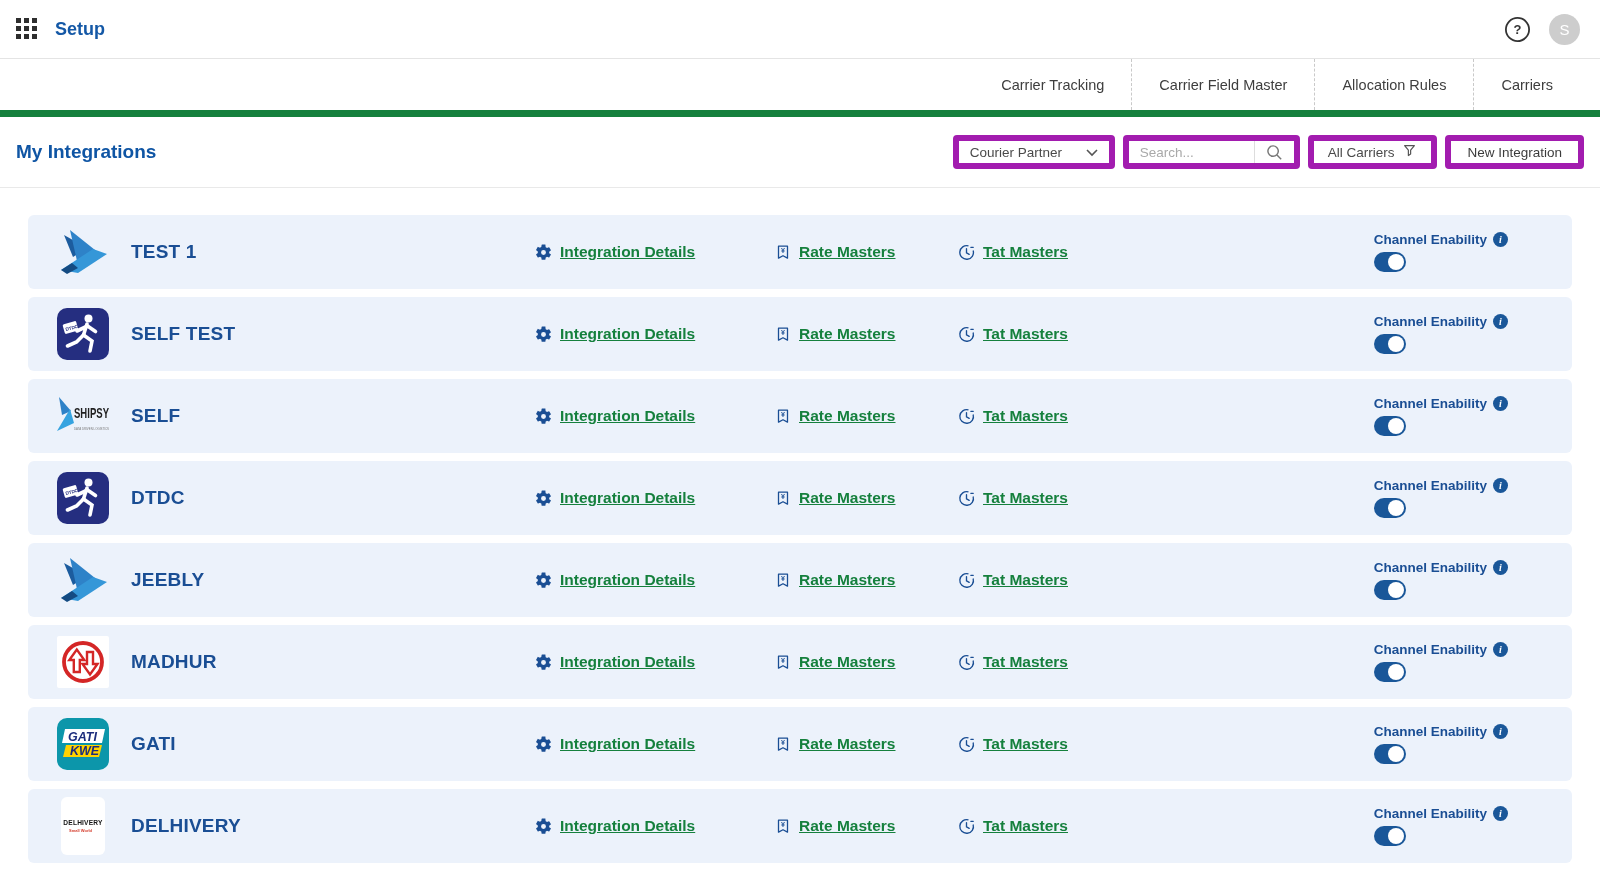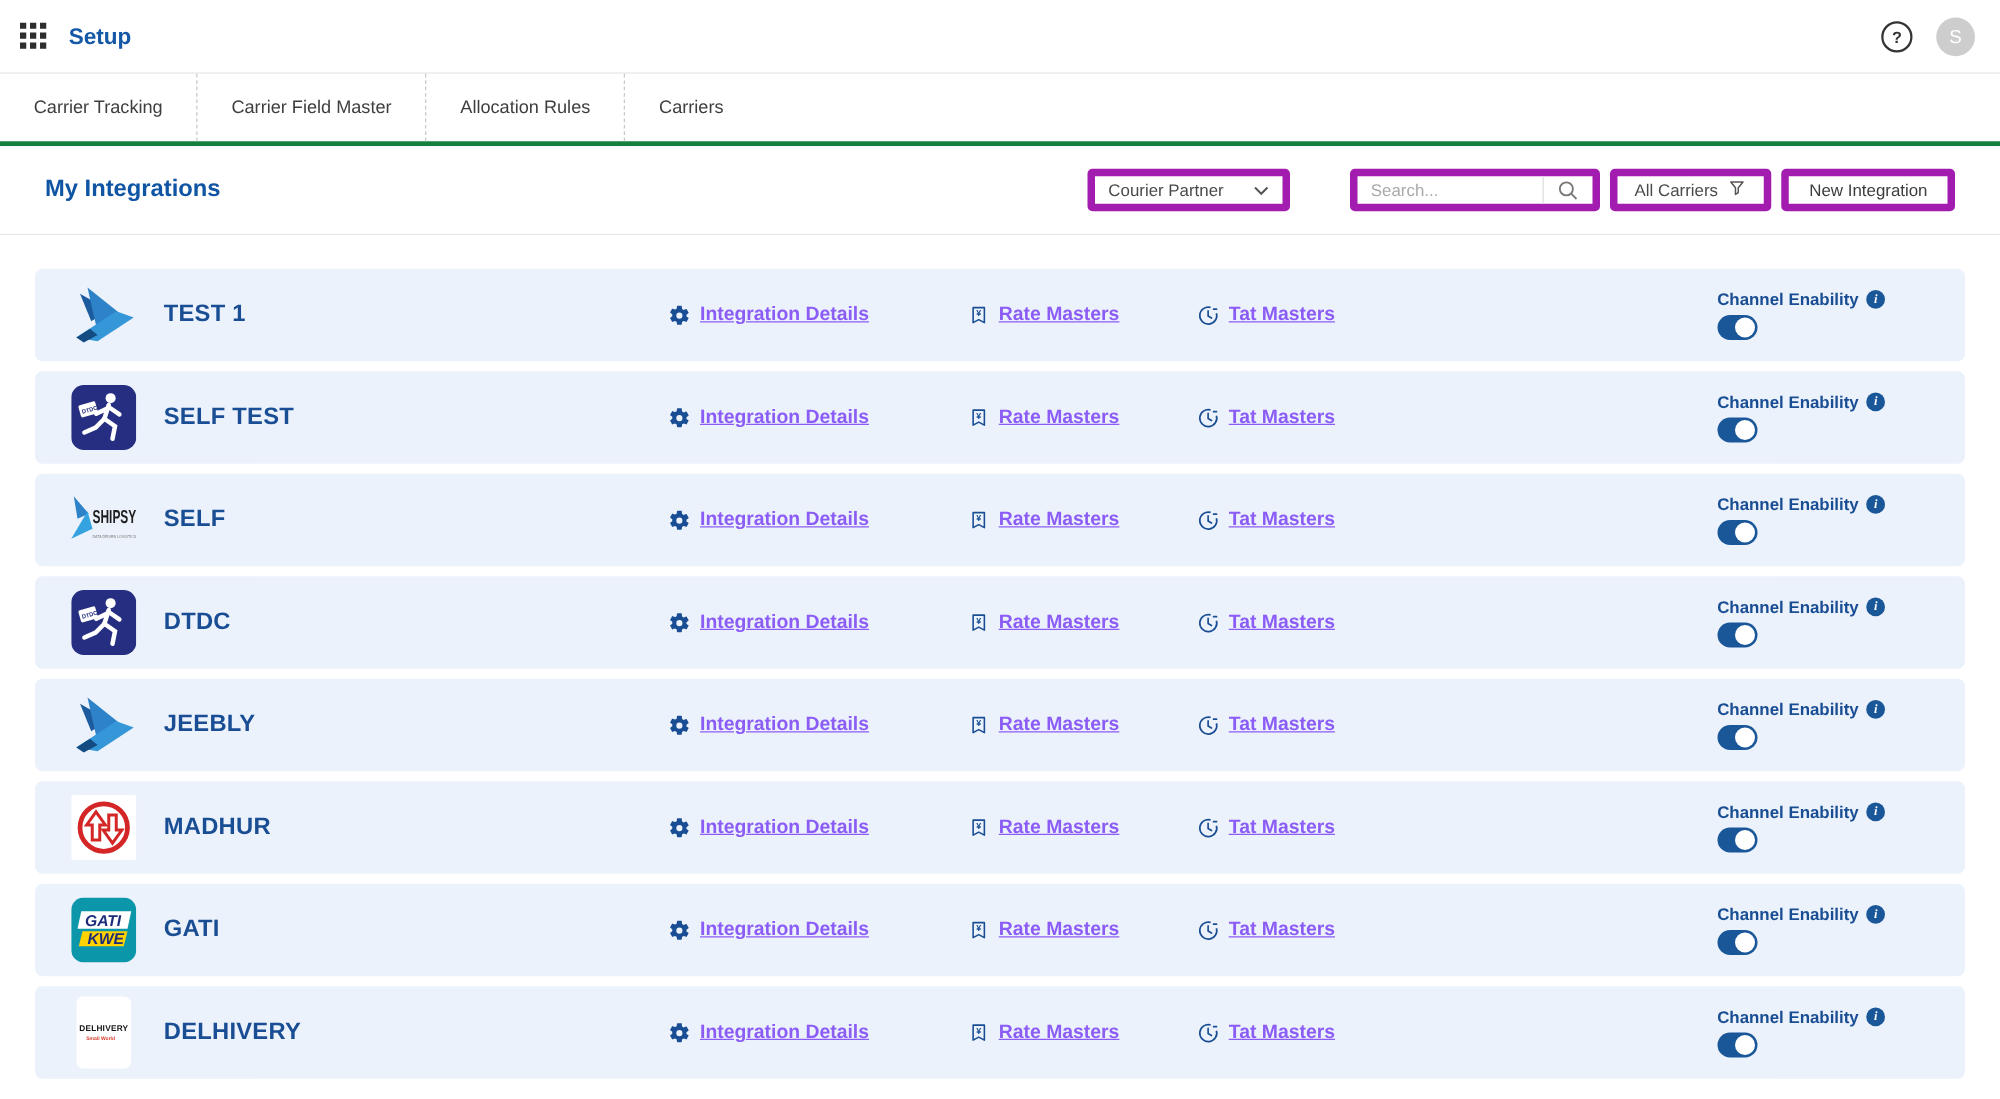--- a/index.html
+++ b/index.html
@@ -10,56 +10,56 @@
   .topbar { height:59px; display:flex; align-items:center; padding:0 20px 0 16px;
     border-bottom:1px solid #e4e4e4; background:#fff; }
   .grid-icon { width:22px; height:22px; display:flex; align-items:center; cursor:pointer; }
   .app-title { color:#1458a6; font-size:18px; font-weight:700; margin-left:17px; }
   .topbar-right { margin-left:auto; display:flex; align-items:center; gap:18px; }
   .help-icon { width:27px; height:27px; cursor:pointer; }
   .avatar { width:31px; height:31px; border-radius:50%; background:#cdcdcd; color:#fff;
     display:flex; align-items:center; justify-content:center; font-size:15px; cursor:pointer; }
 
   
-  .tabbar { height:58px; display:flex; justify-content:flex-start; align-items:stretch;
-    border-bottom:4px solid #15803d; padding-right:20px; background:#fff; }
+  .tabbar { height:58px; display:flex; justify-content:flex-end; align-items:stretch;
+    border-bottom:7px solid #15803d; padding-right:20px; background:#fff; }
   .tab { display:flex; align-items:center; padding:0 27px; font-size:14.5px; color:#3e3e3e;
     cursor:pointer; white-space:nowrap; }
   .tab + .tab { border-left:1px dashed #c9c9c9; }
   .tab.active { color:#1464ba; font-weight:600; }
 
   
   .toolbar { height:71px; display:flex; align-items:center; justify-content:space-between;
-    padding:0 36px; border-bottom:1px solid #e9e9e9; background:#fff; }
+    padding:0 16px; border-bottom:1px solid #e9e9e9; background:#fff; }
   .heading { color:#0f55a4; font-size:19px; font-weight:700; }
   .controls { display:flex; align-items:center; gap:8px; }
   .control { height:34px; border:6px solid #a21caf; border-radius:4px; background:#fff;
     display:flex; align-items:center; font-size:13.5px; color:#4a4a4a; }
   .select { width:162px; padding:0 11px; justify-content:space-between; cursor:pointer; }
-  .searchbox { width:200px; padding:0;margin-left:40px; }
+  .searchbox { width:177px; padding:0; }
   .searchbox input { border:none; outline:none; flex:1; min-width:0; padding:0 11px;
     font:inherit; color:#444; background:transparent; }
   .searchbox input::placeholder { color:#a9a9a9; }
   .search-btn { width:40px; height:100%; border-left:1px solid #ddd; display:flex;
     align-items:center; justify-content:center; cursor:pointer; }
   .filter-btn { padding:0 14px; gap:8px; cursor:pointer; }
   .new-btn { padding:0 16px; cursor:pointer; color:#3c3c3c; }
 
   
   .list { padding:27px 28px 0; }
   .row { height:74px; background:#ecf2fb; border-radius:6px; margin-bottom:8px;
     display:flex; align-items:center; padding-left:27px; }
   .logo { width:56px; height:60px; display:flex; align-items:center; justify-content:center;
     margin-right:20px; flex:0 0 56px; }
   .name { width:403px; font-size:19px; font-weight:700; color:#1a4e94;
     letter-spacing:0.2px; flex:0 0 403px; }
   .linkcol { display:flex; align-items:center; gap:7px; color:#1a4e94; }
   .linkcol .icon { display:flex; align-items:center; }
   .link-text { font-size:15.5px; font-weight:600; text-decoration:underline;
-    color:#8b5cf6; cursor:pointer; }
+    color:#15803d; cursor:pointer; }
   .col1 { flex:0 0 240px; } .col2 { flex:0 0 183px; } .col3 { flex:0 0 150px; }
   .channel { margin-left:auto; margin-right:64px; display:flex; flex-direction:column;
     gap:5px; align-items:flex-start; }
   .channel-top { display:flex; align-items:center; gap:6px; color:#1a4e94;
     font-size:13.5px; font-weight:700; }
   .info-icon { width:15px; height:15px; border-radius:50%; background:#1a5799; color:#fff;
     font-size:10px; line-height:15px; text-align:center; font-weight:700; font-style:italic;
     cursor:pointer; font-family:"Liberation Serif", serif; }
   .toggle { width:32px; height:20px; border-radius:10px; background:#c9c9c9;
     position:relative; cursor:pointer; }

